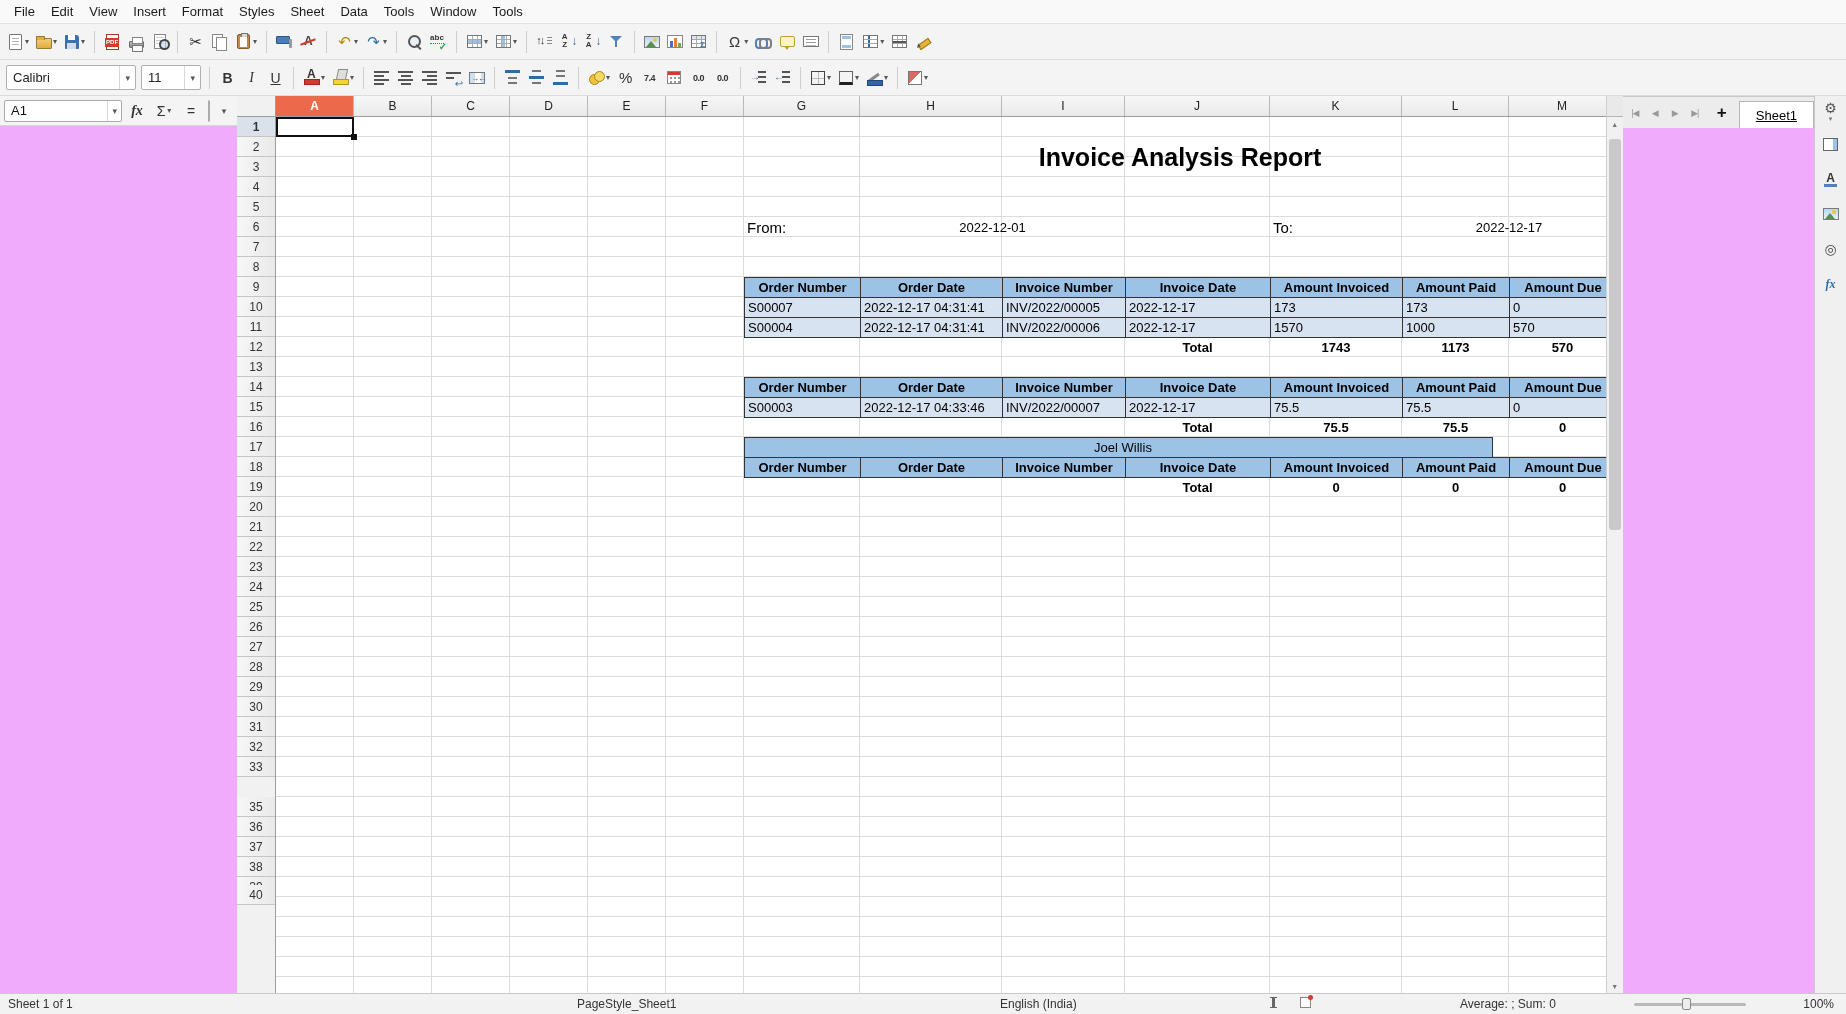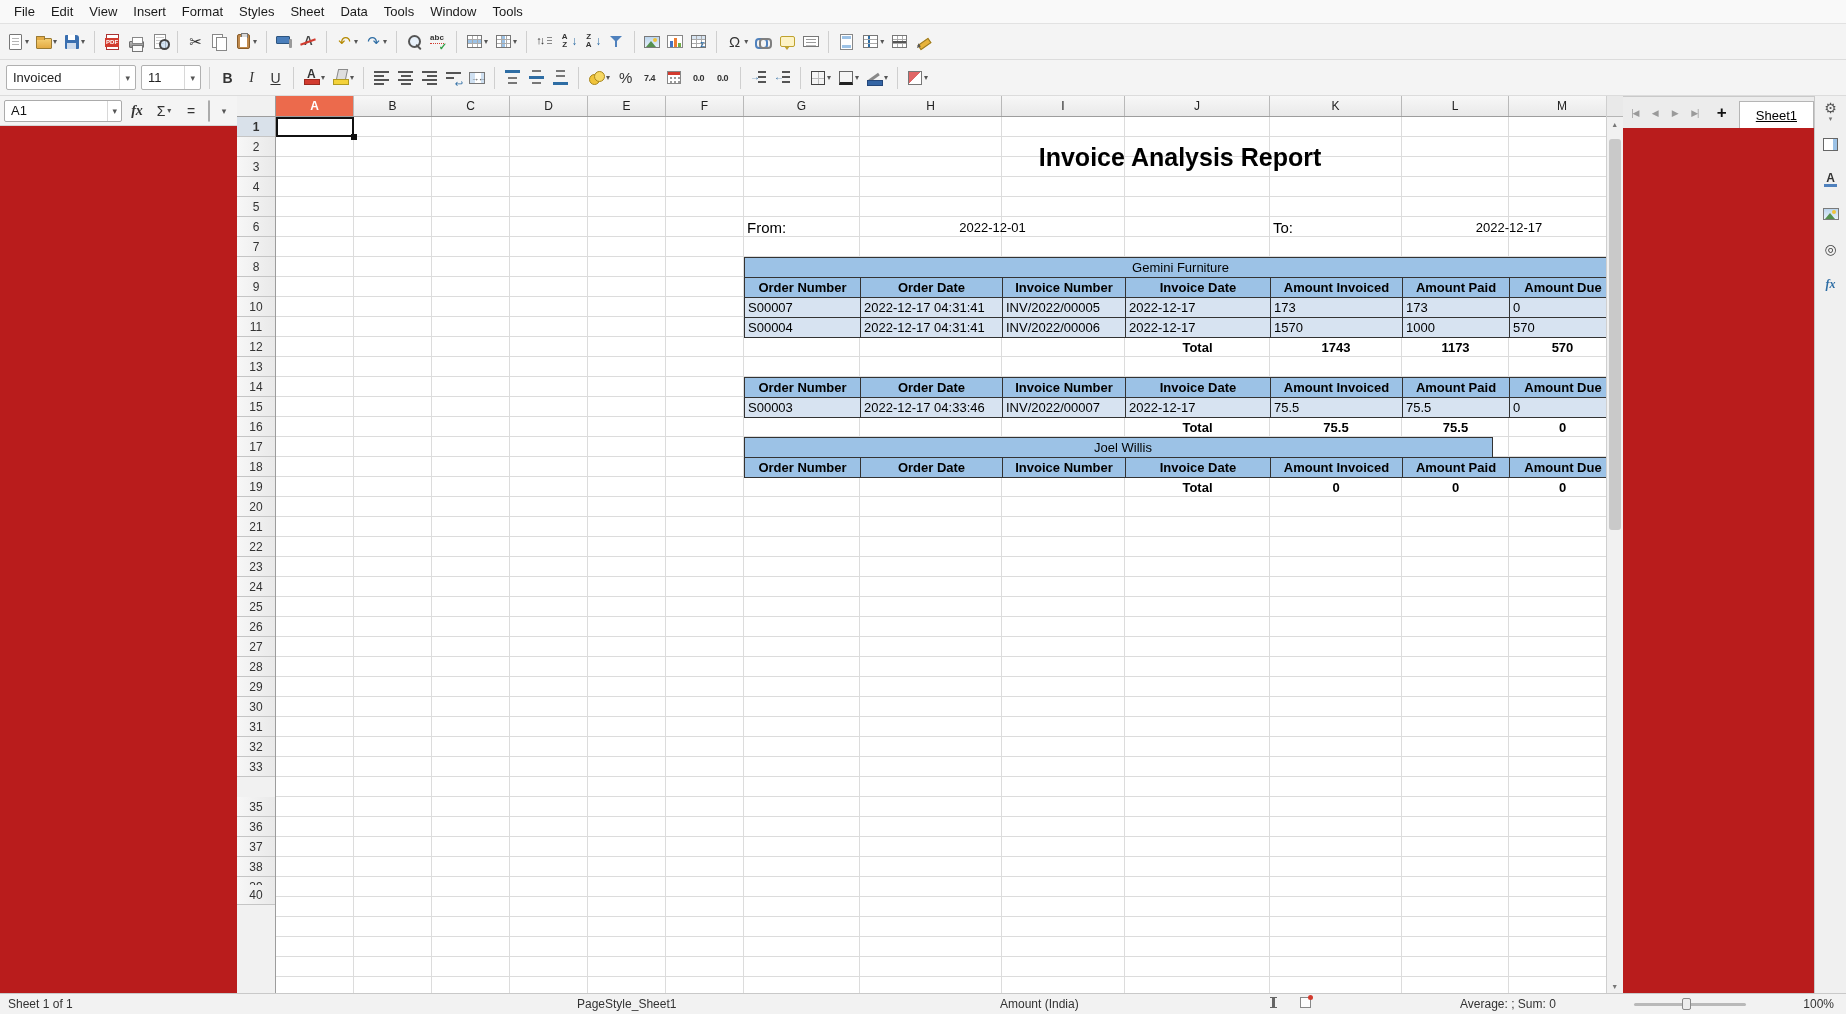--- a/index.html
+++ b/index.html
@@ -1,17 +1,17 @@
 <!DOCTYPE html>
 <html><head>
 <meta charset="utf-8">
 <style>
 *{box-sizing:border-box;margin:0;padding:0}
 body{font-family:"Liberation Sans",sans-serif;background:#888}
-.app{width:1846px;height:1014px;overflow:hidden;display:flex;flex-direction:column;background:#b91c1c;position:relative}
+.app{width:1846px;height:1014px;overflow:hidden;display:flex;flex-direction:column;background:#f0abfc;position:relative}
 
 .menubar{height:24px;background:#f9f9f9;border-bottom:1px solid #e2e2e2;display:flex;align-items:center;padding-left:6px}
 .menu-item{font-size:13px;color:#1a1a1a;padding:2px 8px;border-radius:2px;cursor:default}
 
 .toolbar{height:36px;background:#f4f4f4;border-bottom:1px solid #dcdcdc;display:flex;align-items:center;padding:0 4px;gap:1px}
 .tb-btn{display:flex;align-items:center;height:30px;padding:2px 3px;border:none;background:transparent}
 .tb-sep{width:1px;height:22px;background:#cfcfcf;margin:0 5px;flex:none}
 .dd{font-size:8px;color:#555;margin-left:1px}
 .tb-combo{height:25px;background:#fff;border:1px solid #b0b0b0;border-radius:2px;display:flex;align-items:center;padding-left:6px;font-size:13px;color:#222;margin:0 2px}
 .combo-text{flex:1;text-align:left;overflow:hidden;white-space:nowrap}
@@ -312,21 +312,21 @@
       </button>
       <button class="tb-btn">
         <span class="ic ic-split"></span>
       </button>
       <button class="tb-btn">
         <span class="ic ic-pencil"></span>
       </button>
     </div>
   <div class="toolbar" id="toolbar2">
       <div class="tb-combo" style="width: 130px;">
-        <span class="combo-text">Invoiced</span>
+        <span class="combo-text">Calibri</span>
         <span class="combo-arrow">▾</span>
       </div>
       <div class="tb-combo" style="width: 60px;">
         <span class="combo-text">11</span>
         <span class="combo-arrow">▾</span>
       </div>
       <div class="tb-sep"></div>
       <button class="tb-btn">
         <span class="glyph gb">B</span>
       </button>
@@ -523,21 +523,20 @@
               <div class="vline" style="left: 1417px;"></div>
               <div class="vline" style="left: 1495px;"></div>
               <div class="vline" style="left: 1573px;"></div>
               <div class="vline" style="left: 1651px;"></div>
               <div class="vline" style="left: 1729px;"></div>
               <div class="cell c-title" style="left: 468px; top: 20px; width: 872px; height: 40px;">Invoice Analysis Report</div>
               <div class="cell c-label" style="left: 468px; top: 100px; width: 116px; height: 20px;">From:</div>
               <div class="cell c-date" style="left: 584px; top: 100px; width: 265px; height: 20px;">2022-12-01</div>
               <div class="cell c-label" style="left: 994px; top: 100px; width: 132px; height: 20px;">To:</div>
               <div class="cell c-date" style="left: 1126px; top: 100px; width: 214px; height: 20px;">2022-12-17</div>
-              <div class="cell c-band" style="left: 468px; top: 140px; width: 873px; height: 21px;">Gemini Furniture</div>
               <div class="cell c-th" style="left: 468px; top: 160px; width: 117px; height: 21px;">Order Number</div>
               <div class="cell c-th" style="left: 584px; top: 160px; width: 143px; height: 21px;">Order Date</div>
               <div class="cell c-th" style="left: 726px; top: 160px; width: 124px; height: 21px;">Invoice Number</div>
               <div class="cell c-th" style="left: 849px; top: 160px; width: 146px; height: 21px;">Invoice Date</div>
               <div class="cell c-th" style="left: 994px; top: 160px; width: 133px; height: 21px;">Amount Invoiced</div>
               <div class="cell c-th" style="left: 1126px; top: 160px; width: 108px; height: 21px;">Amount Paid</div>
               <div class="cell c-th" style="left: 1233px; top: 160px; width: 108px; height: 21px;">Amount Due</div>
               <div class="cell c-td" style="left: 468px; top: 180px; width: 117px; height: 21px;">S00007</div>
               <div class="cell c-td" style="left: 584px; top: 180px; width: 143px; height: 21px;">2022-12-17 04:31:41</div>
               <div class="cell c-td" style="left: 726px; top: 180px; width: 124px; height: 21px;">INV/2022/00005</div>
@@ -638,21 +637,21 @@
           <button class="sb-btn">
             <span class="glyph gfx">fx</span>
           </button>
         </span>
     </div>
   </div>
 
   <div class="statusbar">
     <span class="st" style="left:8px">Sheet 1 of 1</span>
     <span class="st" style="left:577px">PageStyle_Sheet1</span>
-    <span class="st" style="left:1000px">Amount (India)</span>
+    <span class="st" style="left:1000px">English (India)</span>
     <span class="st" style="left:1272px"><span class="st-ibeam"></span></span>
     <span class="st" style="left:1300px"><span class="st-mod"></span></span>
     <span class="st" style="left:1460px">Average: ; Sum: 0</span>
     <span class="zoom">
       <span class="zoom-track"></span>
       <span class="zoom-tick"></span>
       <span class="zoom-thumb"></span>
     </span>
     <span class="st" style="right:12px">100%</span>
   </div>

